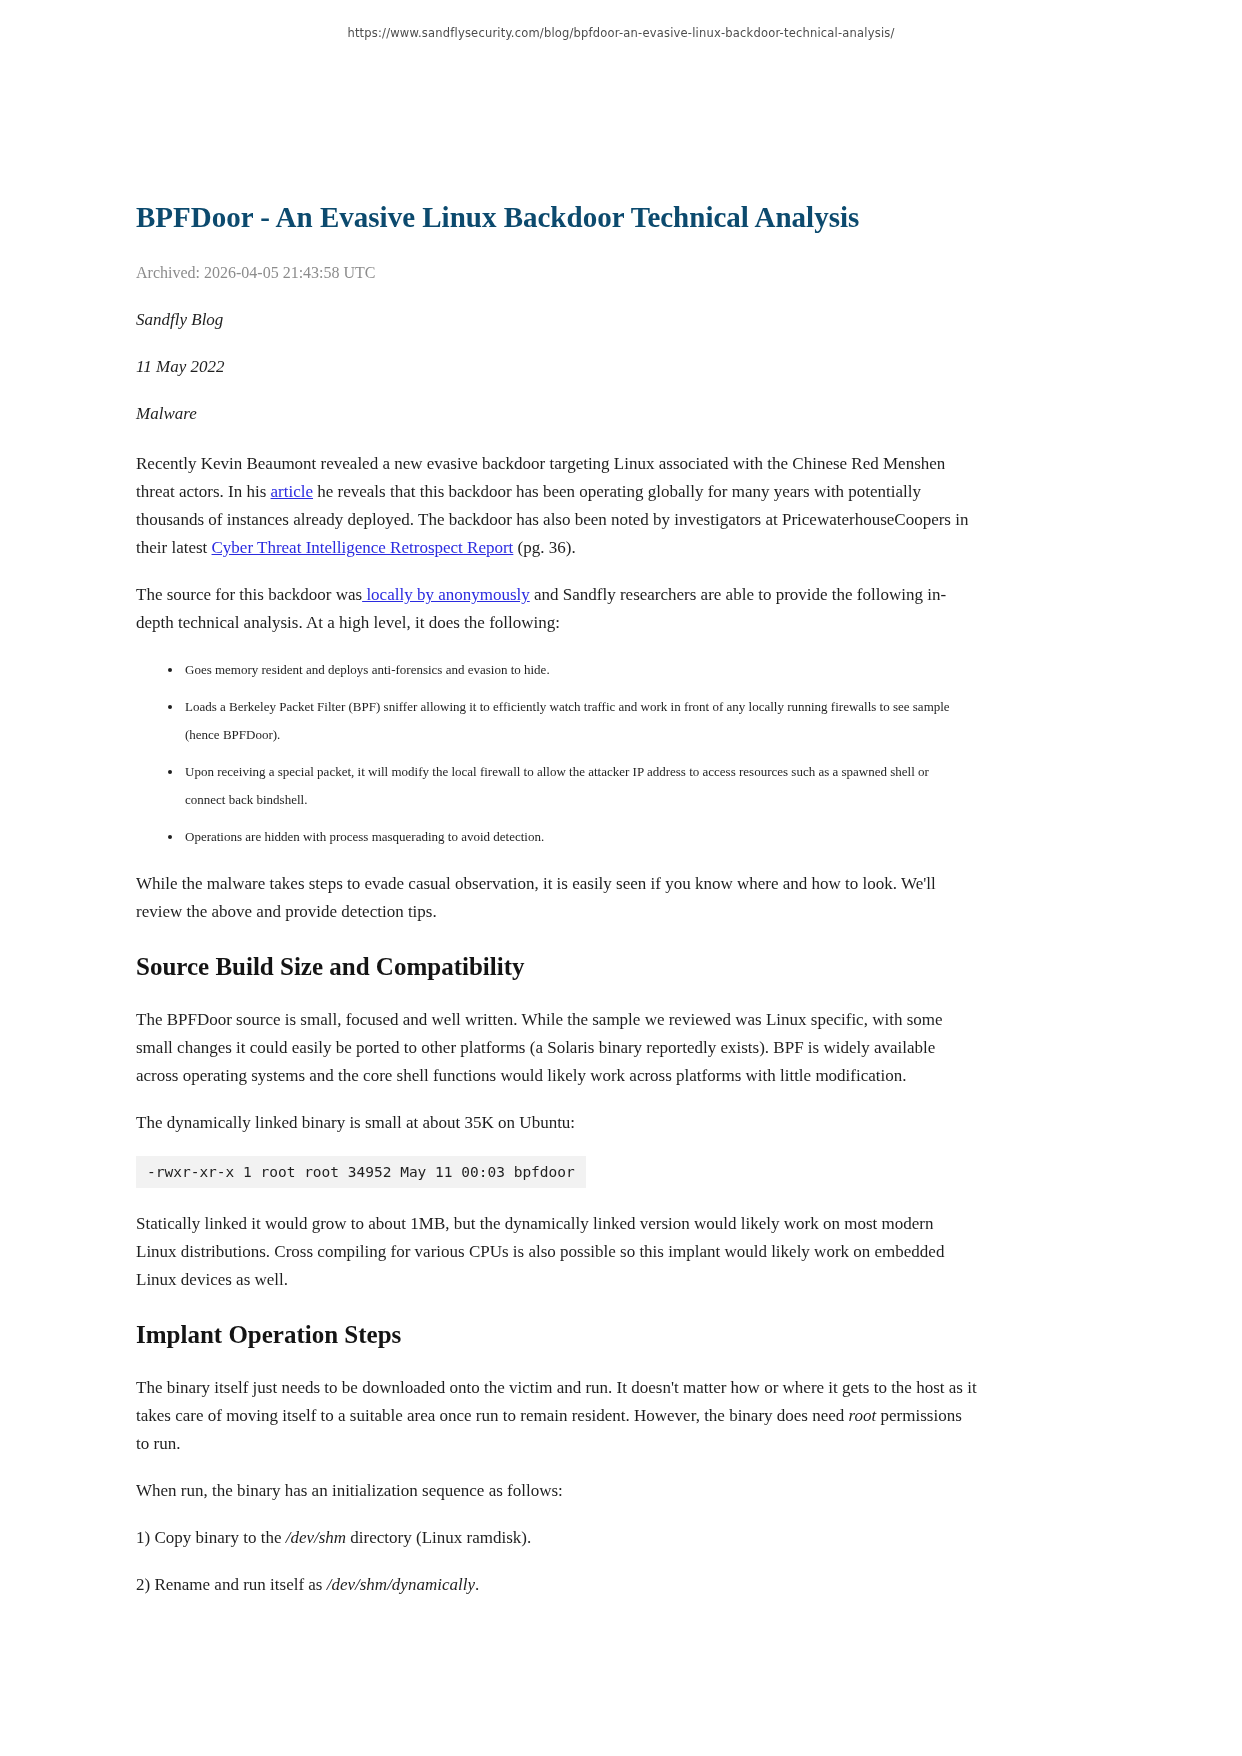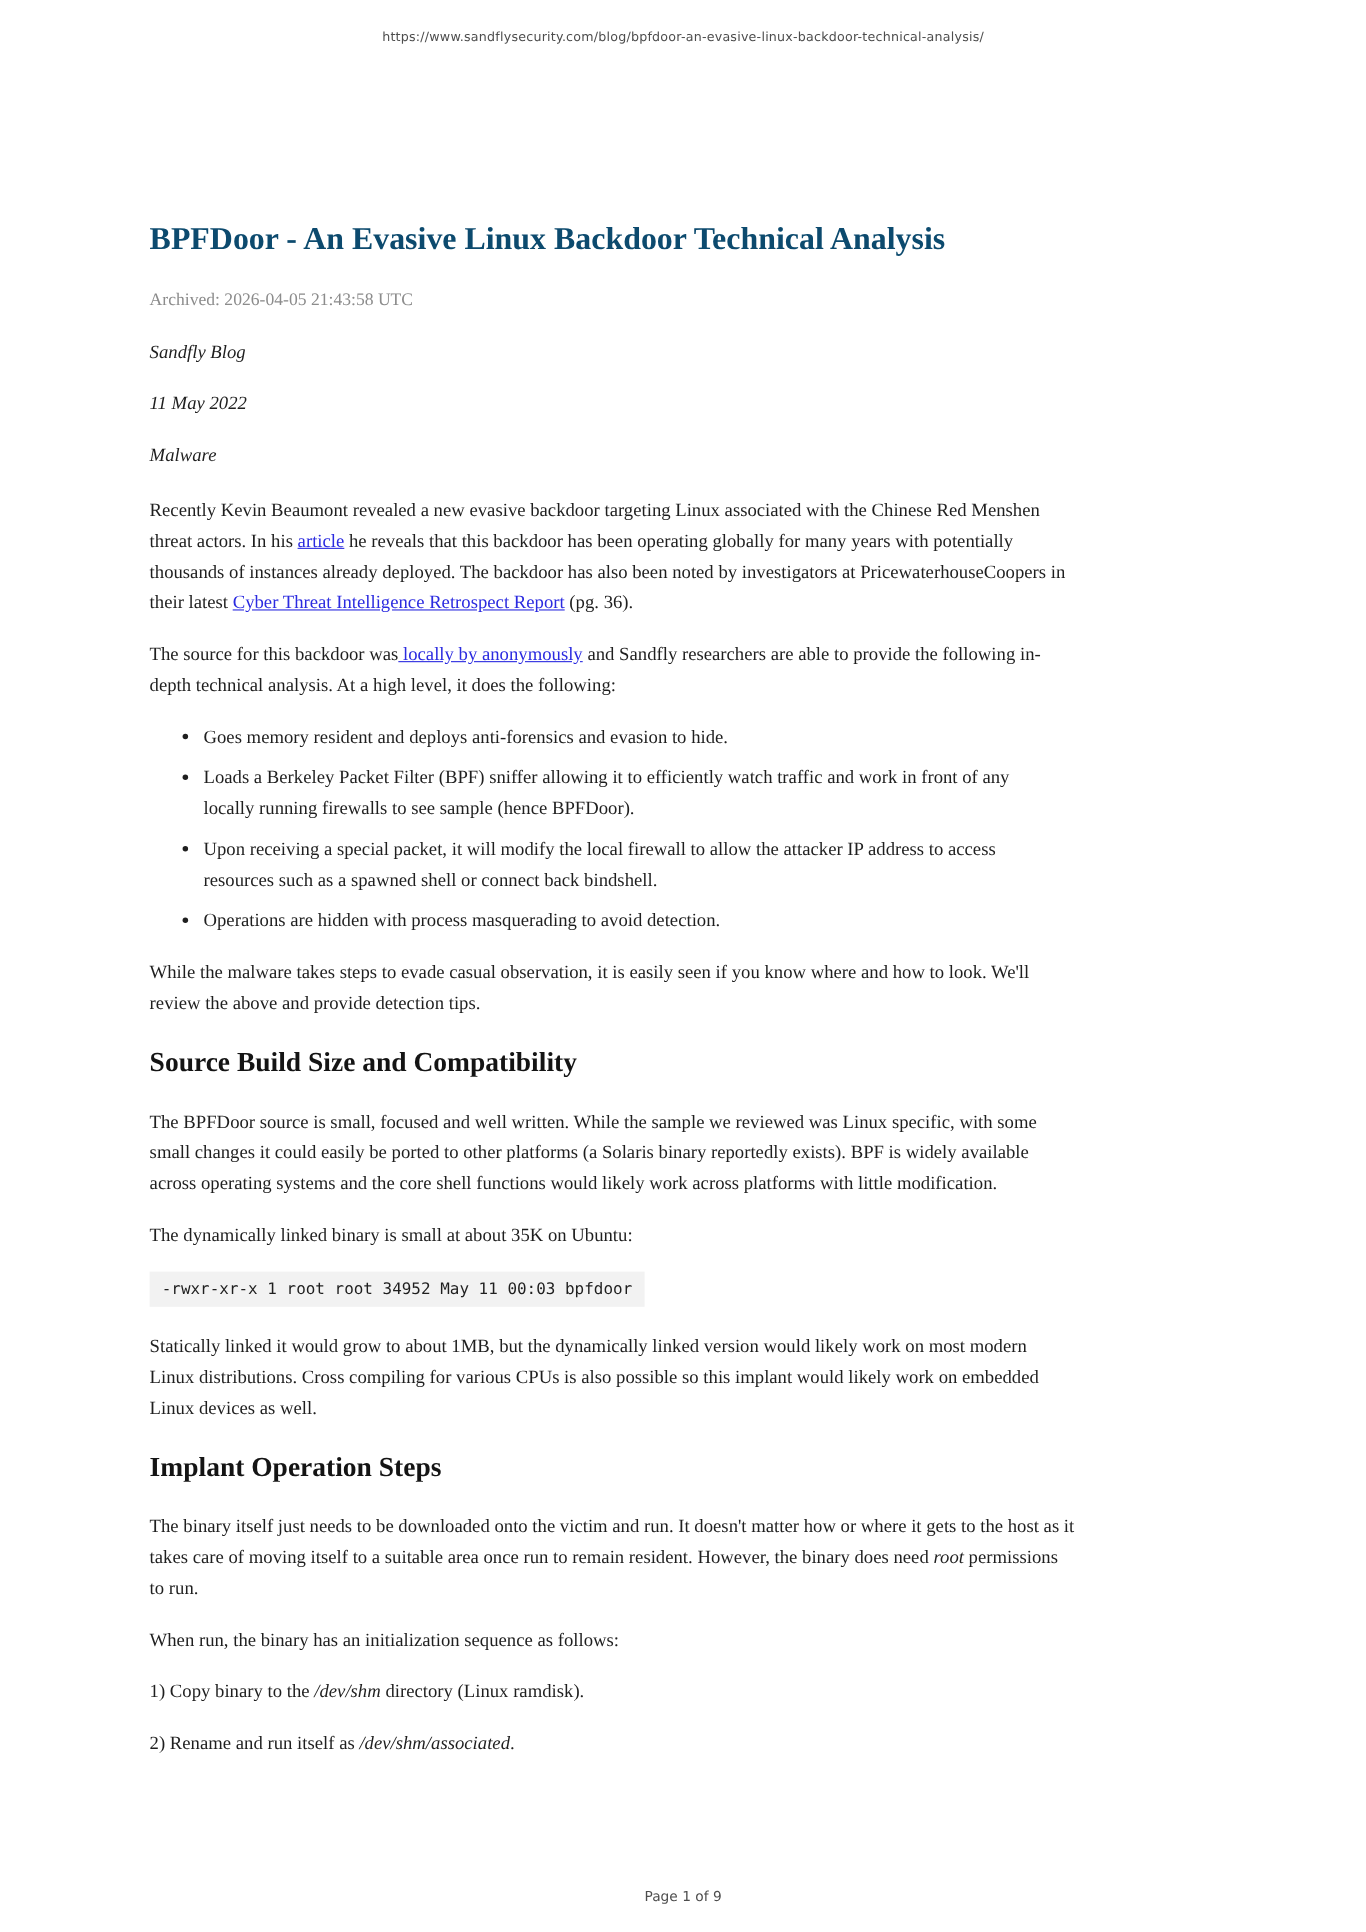--- a/index.html
+++ b/index.html
@@ -58,21 +58,21 @@
     font-style: italic;
   }
   p.body {
     font-size: 17px;
     line-height: 28px;
     margin: 0 0 19px 0;
   }
   ul.points {
     margin: 0 16px 19px 0;
     padding-left: 47px;
-    font-size: 17px;
+    font-size: 13px;
     line-height: 28px;
   }
   ul.points li { margin: 0 0 9px 0; padding-left: 2px; }
   h2.section-heading {
     font-size: 25px;
     font-weight: bold;
     color: #141414;
     margin: 27px 0 25px 0;
   }
   a.doc-link {
@@ -137,19 +137,18 @@
     <p class="body">Statically linked it would grow to about 1MB, but the dynamically linked version would likely work on most modern Linux distributions. Cross compiling for various CPUs is also possible so this implant would likely work on embedded Linux devices as well.</p>
 
     <h2 class="section-heading">Implant Operation Steps</h2>
 
     <p class="body"><span>The binary itself just needs to be downloaded onto the victim and run. It doesn't matter how or where it gets to the host as it takes care of moving itself to a suitable area once run to remain resident. However, the binary does need </span><em class="path">root</em><span> permissions to run.</span></p>
 
     <p class="body">When run, the binary has an initialization sequence as follows:</p>
 
     <p class="body"><span>1) Copy binary to the </span><em class="path">/dev/shm</em><span> directory (Linux ramdisk).</span></p>
 
-    <p class="body"><span>2) Rename and run itself as </span><em class="path">/dev/shm/associated</em><span>.</span></p>
+    <p class="body"><span>2) Rename and run itself as </span><em class="path">/dev/shm/dynamically</em><span>.</span></p>
 
   </div>
 
-  <div class="print-footer">Page 1 of 9</div>
 
 </div>
 
 </body></html>

